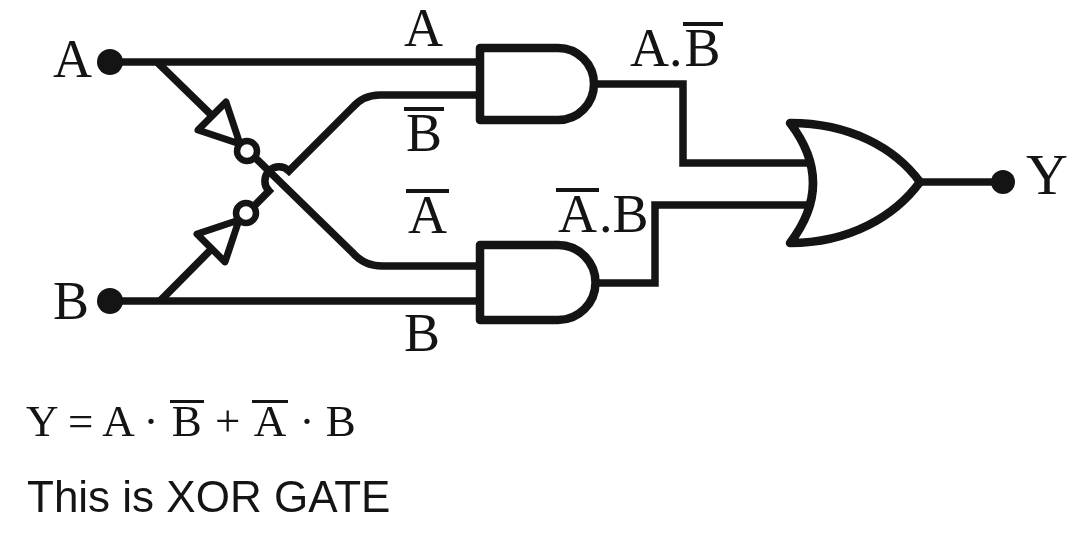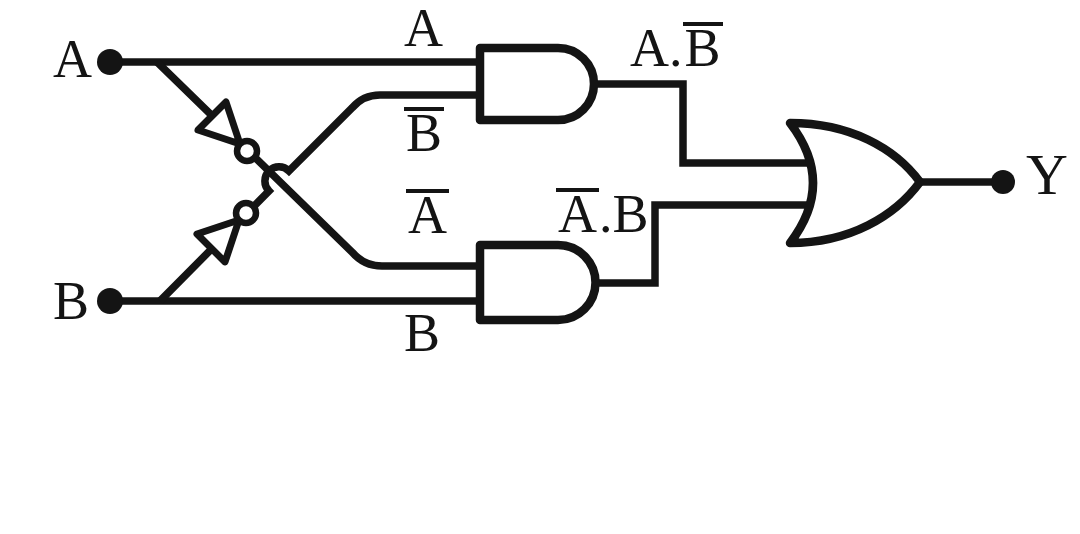--- a/index.html
+++ b/index.html
@@ -113,15 +113,19 @@
     <span>A.</span><span class="bar">B</span>
   </div>
   <div class="lbl" style="left:556px; top:187px;">
     <span class="bar">A</span><span>.B</span>
   </div>
 
   <div class="lbl y-size" style="left:1026px; top:146px;">
     <span>Y</span>
   </div>
 
+  <div class="formula">
+    <span>Y = A · </span><span class="bar">B</span><span> + </span><span class="bar">A</span><span> · B</span>
+  </div>
 
+  <div class="caption">This is XOR GATE</div>
 
 </div>
 
 </body></html>

